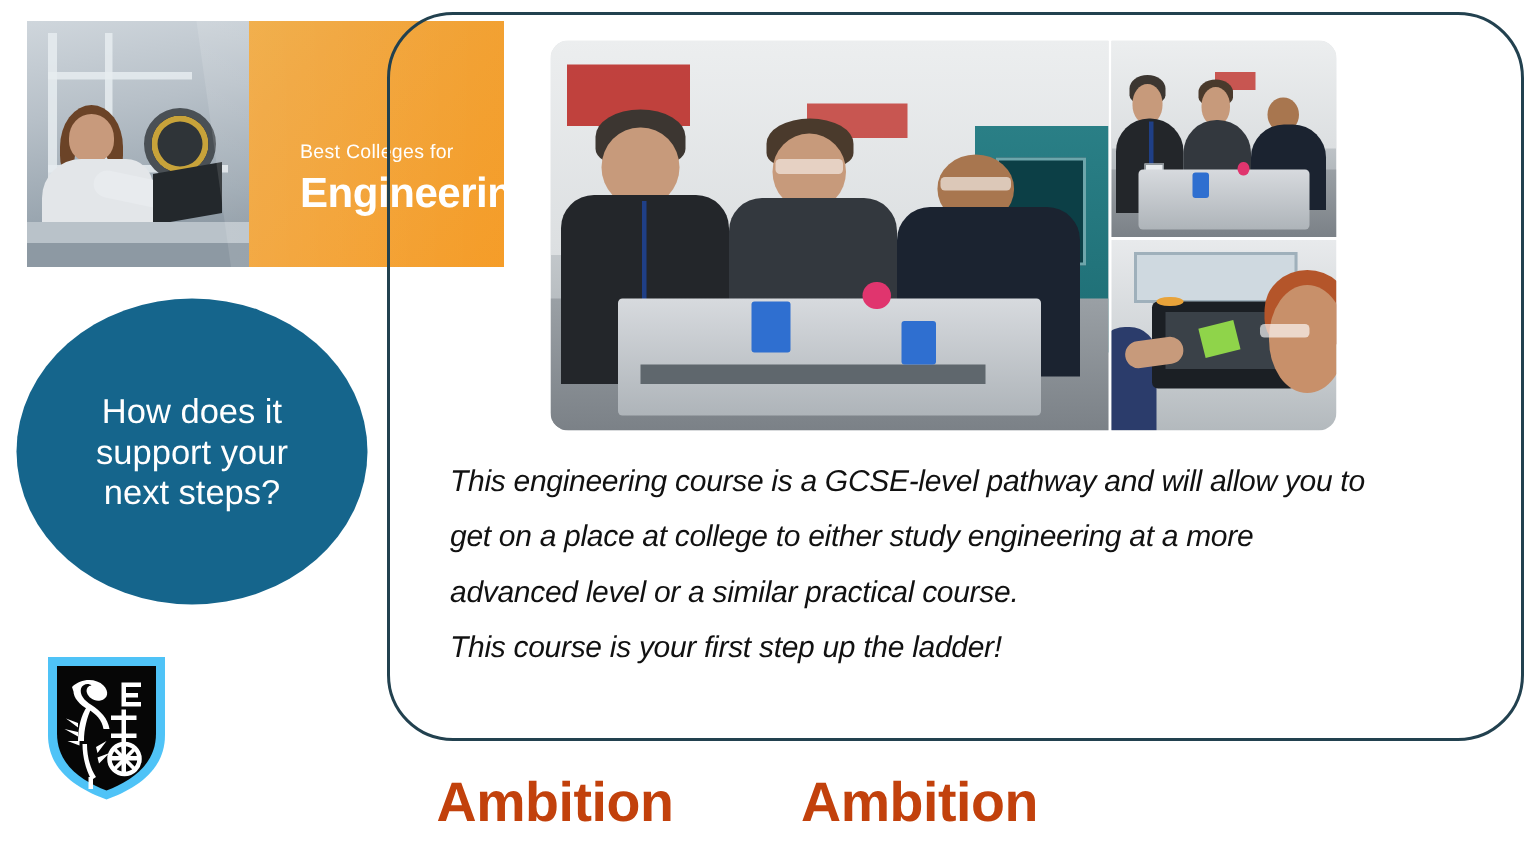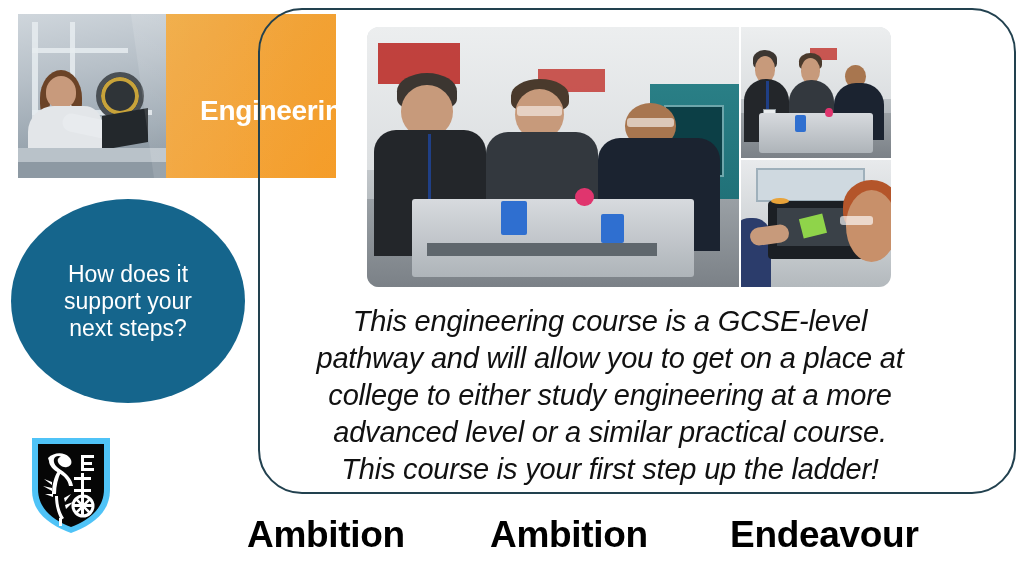--- a/index.html
+++ b/index.html
@@ -329,24 +329,24 @@
     position: absolute; left: 10%; top: 6%; width: 70%; height: 24%;
     background: #cfd9e0; border: 2px solid #9fb0bb;
   }
 
   
   .body-text {
     position: absolute;
     left: 300px;
     top: 303px;
     width: 620px;
-    text-align: center;
+    text-align: left;
     font-family: "Liberation Sans Narrow", "Liberation Sans", sans-serif;
     font-style: italic;
-    font-size: 29px;
+    font-size: 20px;
     line-height: 37px;
     color: #111111;
     font-stretch: condensed;
     letter-spacing: -0.2px;
   }
 
   
   .circle {
     position: absolute;
     left: 11px;
@@ -383,23 +383,24 @@
     top: 513px;
     width: 680px;
     height: 50px;
   }
   .value-word {
     position: absolute;
     font-family: "Liberation Sans Narrow", "Liberation Sans", sans-serif;
     font-weight: bold;
     font-size: 37px;
     line-height: 44px;
-    color: #000000;
+    color: #c2410c;
     letter-spacing: -0.3px;
     white-space: nowrap;
+    margin-left: 44px;
   }
   .v0 { left: 7px; top: 0; }
   .v1 { left: 250px; top: 0; }
   .v2 { left: 490px; top: 0; }
 </style>
 </head>
 <body>
 
 <div class="banner">
   <div class="banner-photo">
@@ -411,20 +412,21 @@
     <div class="bp-hair"></div>
     <div class="bp-head"></div>
     <div class="bp-body"></div>
     <div class="bp-arm"></div>
     <div class="bp-laptop"></div>
     <div class="bp-desk"></div>
     <div class="bp-base"></div>
   </div>
   <div class="banner-sheen"></div>
   <div class="banner-text">
+    <div class="banner-kicker">Best Colleges for</div>
     <div class="banner-title">Engineering</div>
   </div>
 </div>
 
 <div class="panel"></div>
 
 <div class="collage">
 
   <div class="collage-main">
     <div class="ws-wall"></div>
@@ -535,14 +537,13 @@
       <rect x="45" y="72" width="20" height="3"></rect>
       <rect x="53" y="64" width="3" height="20"></rect>
       <path d="M48 67 L62 81 M62 67 L48 81" stroke="#ffffff" stroke-width="2.5" fill="none"></path>
     </g>
   </svg>
 </div>
 
 <div class="values">
   <div class="value-word v0">Ambition</div>
   <div class="value-word v1">Ambition</div>
-  <div class="value-word v2">Endeavour</div>
 </div>
 
 </body></html>

